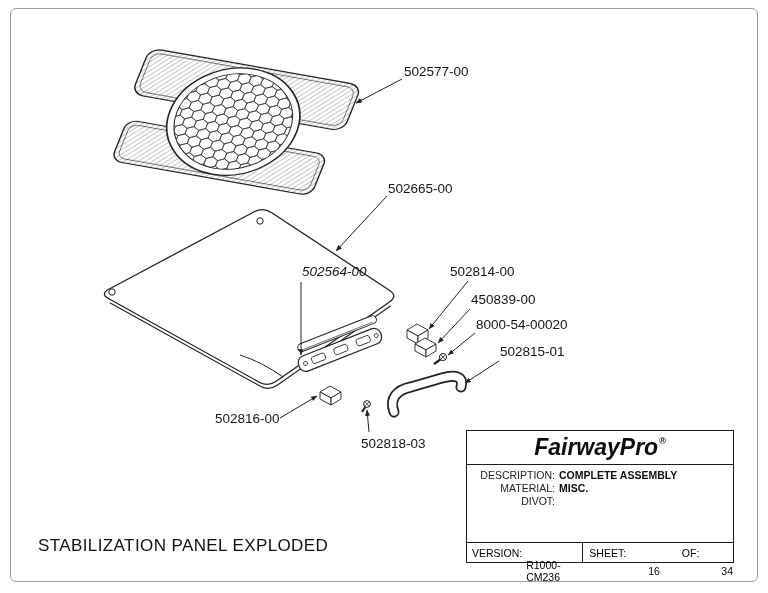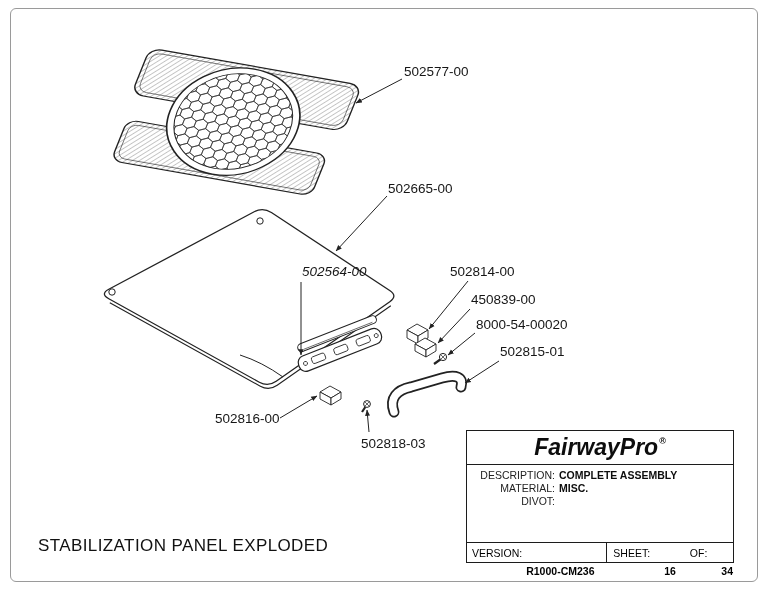--- a/index.html
+++ b/index.html
@@ -21,22 +21,22 @@
   .tb-sub { height:21px; border-bottom:1.4px solid #1c1c1c; display:flex; align-items:center;
             justify-content:center; font-size:11.5px; letter-spacing:3.2px; font-weight:500;
             padding-left:3px; color:#111; white-space:nowrap; }
   .tb-fields { flex:1; padding:4px 6px 2px 0; }
   .tb-row { display:flex; font-size:10.5px; line-height:13px; }
   .tb-row .lab { width:92px; text-align:right; padding-right:4px; color:#222; }
   .tb-row .val { font-weight:bold; color:#0d0d0d; white-space:nowrap; }
   .tb-bottom { height:20px; border-top:1.4px solid #1c1c1c; display:flex; font-size:10.5px; align-items:stretch; }
   .tb-cell-version { width:146px; padding-left:5px; border-right:1.3px solid #1c1c1c;
                      display:flex; align-items:center; gap:4px; }
-  .tb-cell-sheet { flex:1; padding-left:6px; display:flex; align-items:center; gap:14px; }
-  .tb-bottom .val { font-weight:bold;margin-top:37px; }
+  .tb-cell-sheet { flex:1; padding-left:6px; display:flex; align-items:center; gap:22px; }
+  .tb-bottom .val { font-weight:normal;margin-top:37px; }
 </style>
 </head>
 <body>
 
 <div id="page">
 
   <div id="frame"></div>
 
   <svg class="art" width="768" height="593" viewBox="0 0 768 593">
     <defs>

